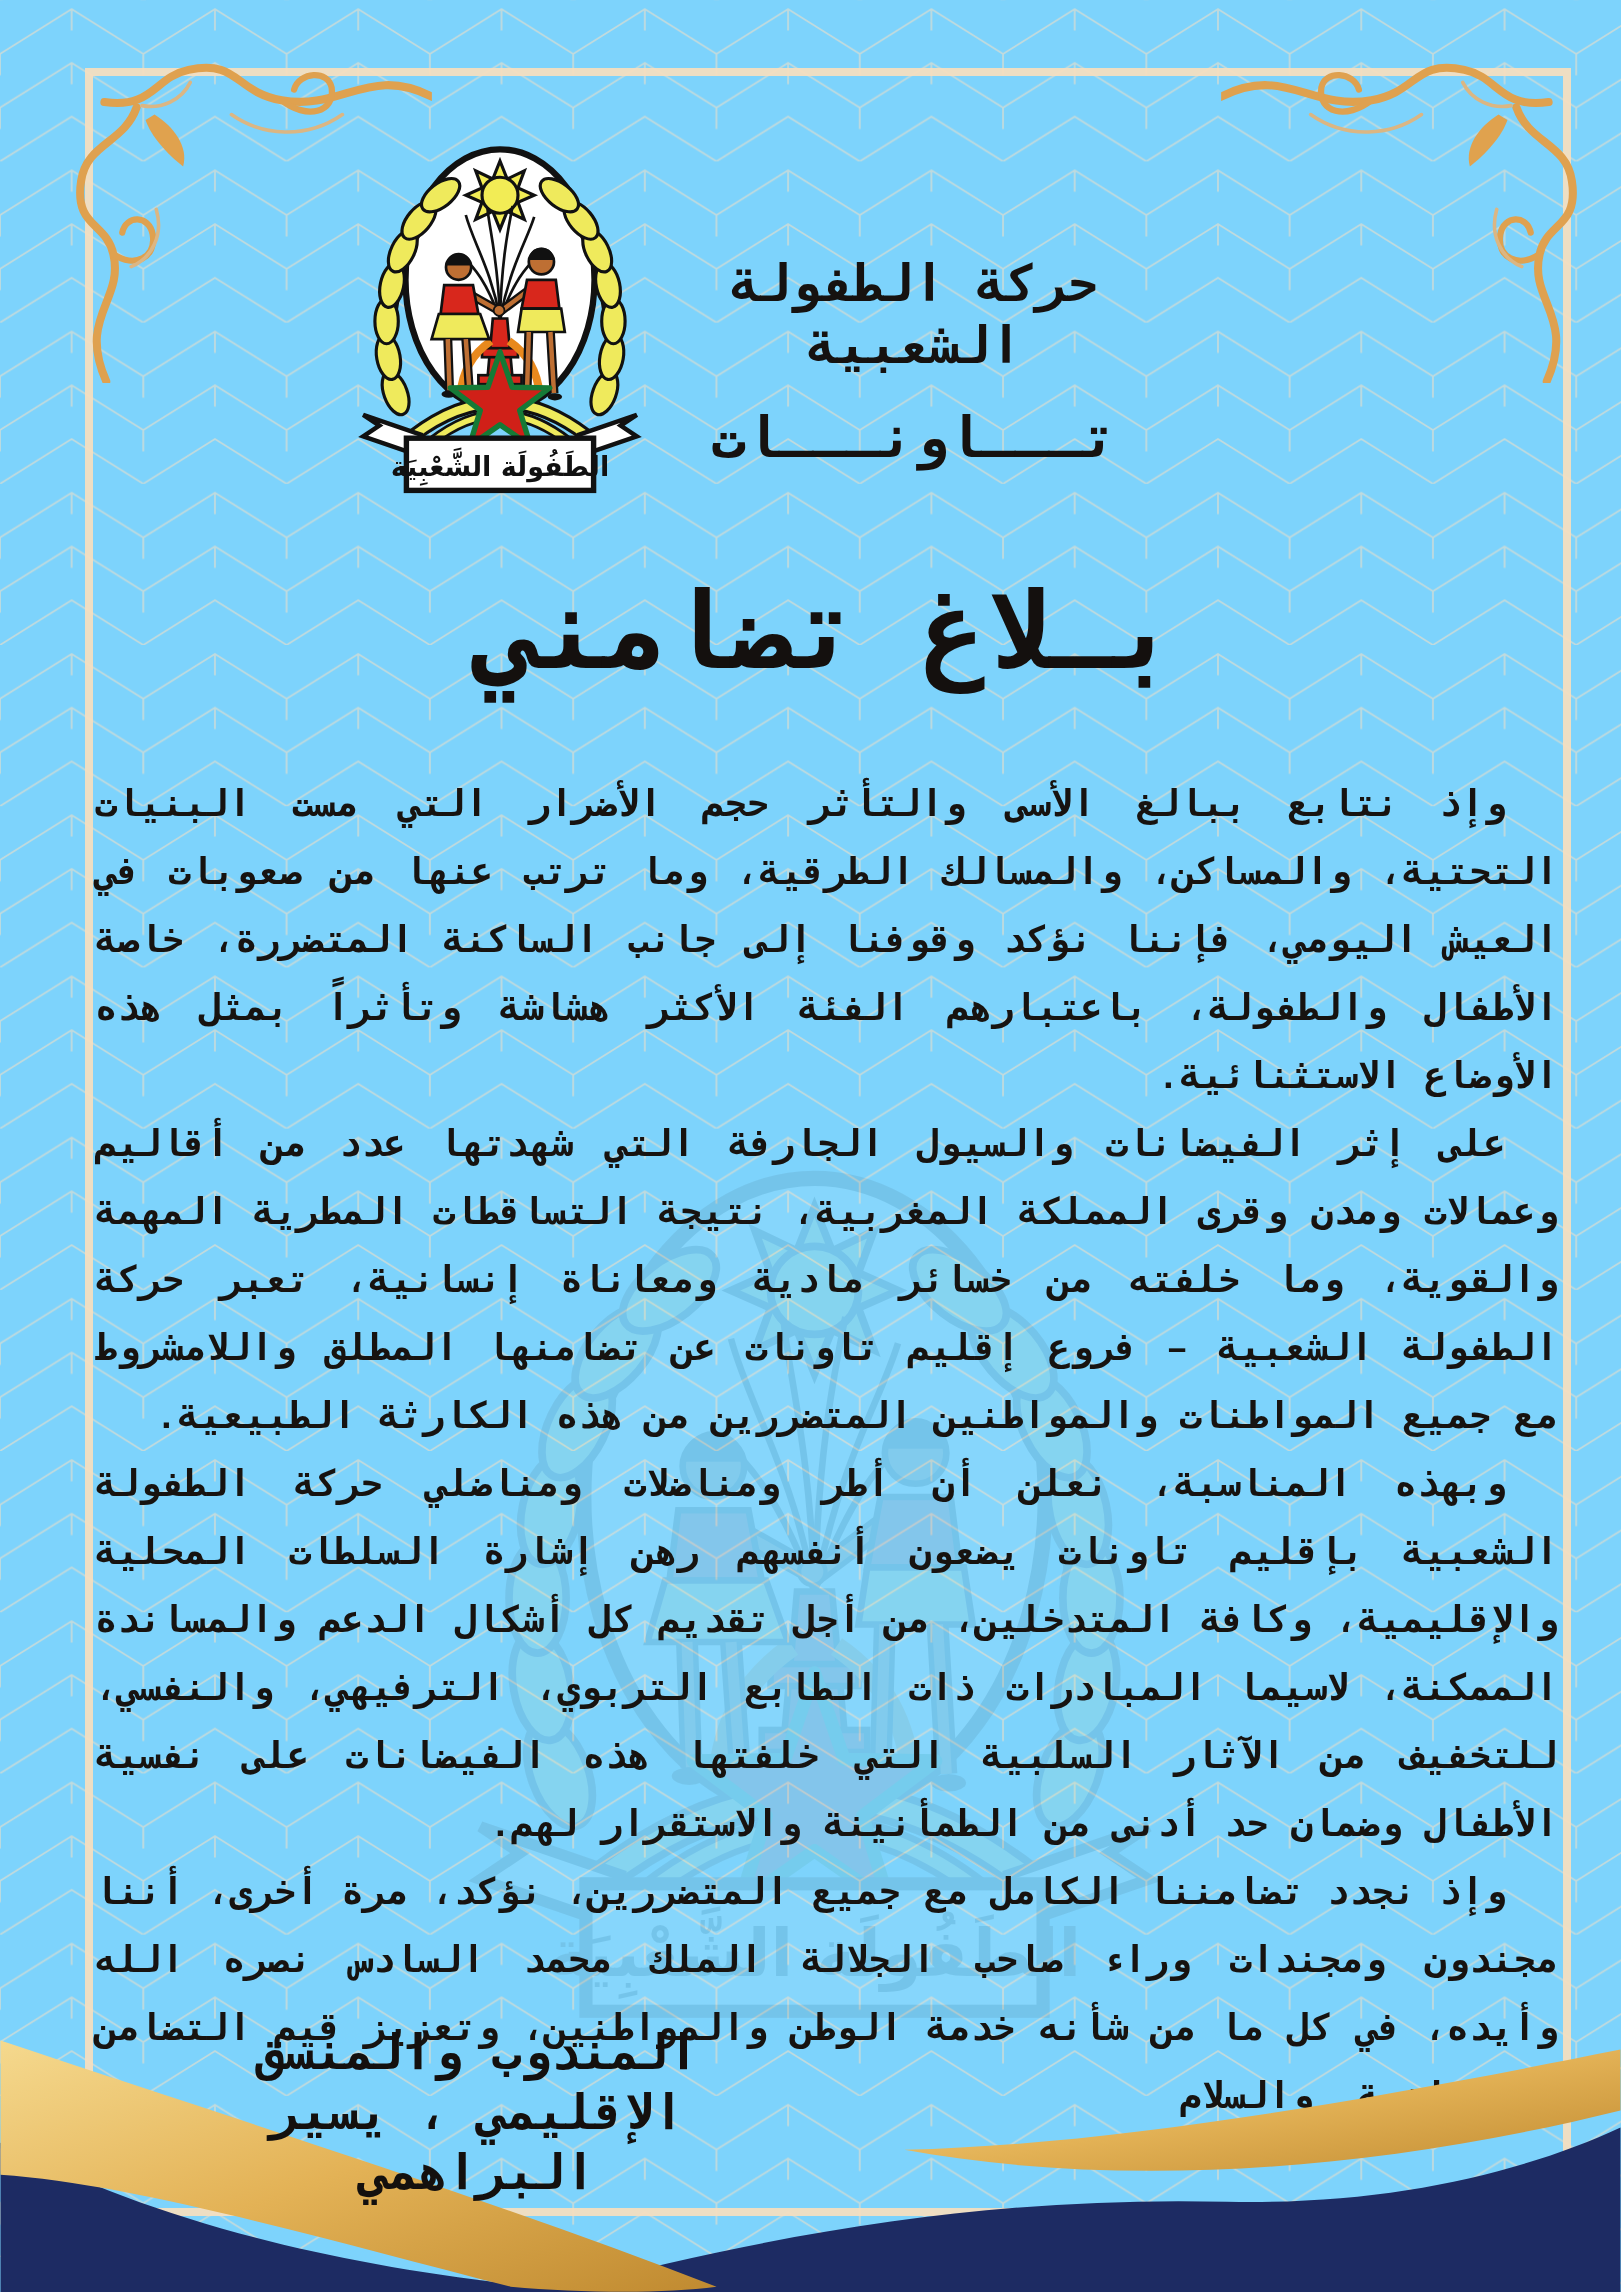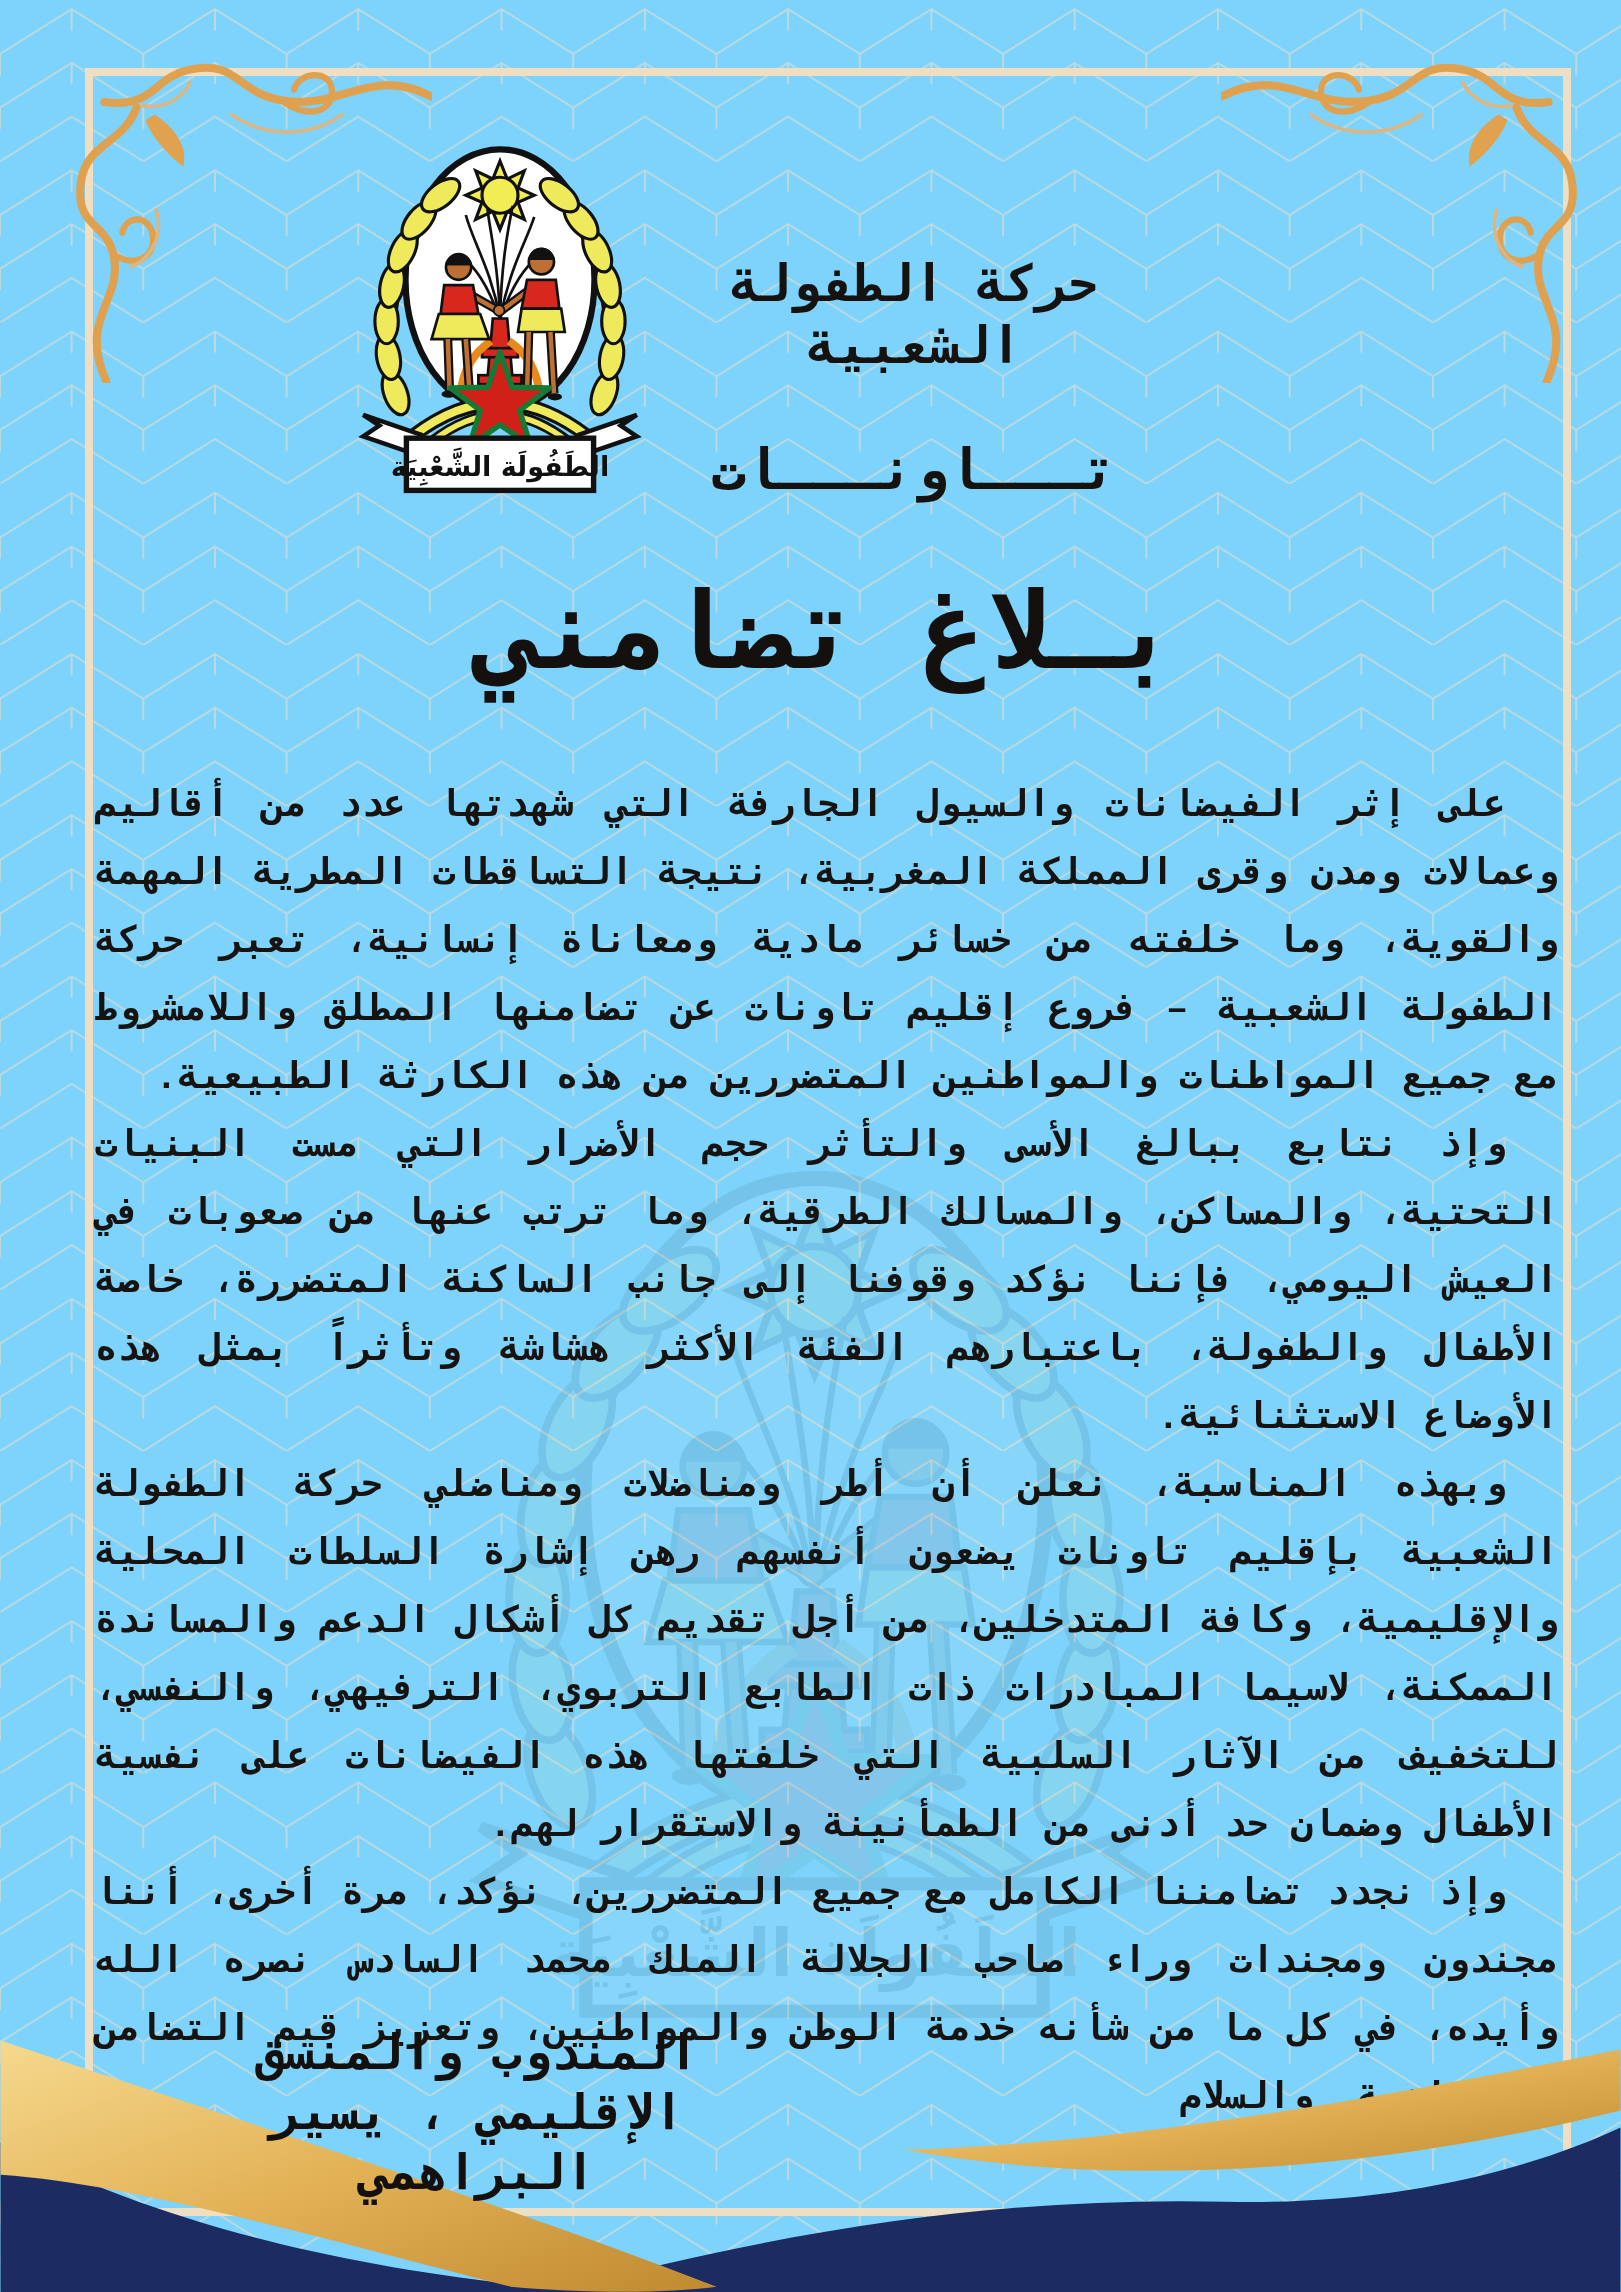--- a/index.html
+++ b/index.html
@@ -21,21 +21,21 @@
   }
   .corner{position:absolute;width:385px;height:340px;z-index:3;}
   .corner.tl{left:47px;top:43px;}
   .corner.tr{right:47px;top:43px;transform:scaleX(-1);}
   .logo{position:absolute;left:356px;top:125px;width:288px;height:396px;z-index:4;}
   .org-header{
     position:absolute;left:672px;top:254px;width:484px;
     text-align:center;direction:rtl;color:#161210;z-index:4;
   }
   .org-line1{font-size:51px;font-weight:bold;letter-spacing:-0.9px;}
-  .org-line2{font-size:56px;font-weight:bold;margin-top:59px;}
+  .org-line2{font-size:56px;font-weight:bold;margin-top:27px;}
   .doc-title{
     position:absolute;left:0;right:0;top:562px;margin:8px;
     text-align:center;direction:rtl;
     font-size:106px;font-weight:bold;color:#14100e;z-index:4;
   }
   .body-text{
     position:absolute;left:95px;right:95px;top:772px;
     direction:rtl;text-align:justify;
     font-size:37px;line-height:68px;font-weight:bold;color:#171310;
     z-index:4;
@@ -194,22 +194,22 @@
   </svg>
 
   <div class="org-header">
     <div class="org-line1">حركة الطفولة الشعبية</div>
     <div class="org-line2">تـــاونـــات</div>
   </div>
 
   <h1 class="doc-title">بـلاغ تضامني</h1>
 
   <div class="body-text">
+    <p>وإذ نتابع ببالغ الأسى والتأثر حجم الأضرار التي مست البنيات التحتية، والمساكن، والمسالك الطرقية، وما ترتب عنها من صعوبات في العيش اليومي، فإننا نؤكد وقوفنا إلى جانب الساكنة المتضررة، خاصة الأطفال والطفولة، باعتبارهم الفئة الأكثر هشاشة وتأثراً بمثل هذه الأوضاع الاستثنائية.</p>
     <p>على إثر الفيضانات والسيول الجارفة التي شهدتها عدد من أقاليم وعمالات ومدن وقرى المملكة المغربية، نتيجة التساقطات المطرية المهمة والقوية، وما خلفته من خسائر مادية ومعاناة إنسانية، تعبر حركة الطفولة الشعبية – فروع إقليم تاونات عن تضامنها المطلق واللامشروط مع جميع المواطنات والمواطنين المتضررين من هذه الكارثة الطبيعية.</p>
-    <p>وإذ نتابع ببالغ الأسى والتأثر حجم الأضرار التي مست البنيات التحتية، والمساكن، والمسالك الطرقية، وما ترتب عنها من صعوبات في العيش اليومي، فإننا نؤكد وقوفنا إلى جانب الساكنة المتضررة، خاصة الأطفال والطفولة، باعتبارهم الفئة الأكثر هشاشة وتأثراً بمثل هذه الأوضاع الاستثنائية.</p>
     <p>وبهذه المناسبة، نعلن أن أطر ومناضلات ومناضلي حركة الطفولة الشعبية بإقليم تاونات يضعون أنفسهم رهن إشارة السلطات المحلية والإقليمية، وكافة المتدخلين، من أجل تقديم كل أشكال الدعم والمساندة الممكنة، لاسيما المبادرات ذات الطابع التربوي، الترفيهي، والنفسي، للتخفيف من الآثار السلبية التي خلفتها هذه الفيضانات على نفسية الأطفال وضمان حد أدنى من الطمأنينة والاستقرار لهم.</p>
     <p>وإذ نجدد تضامننا الكامل مع جميع المتضررين، نؤكد، مرة أخرى، أننا مجندون ومجندات وراء صاحب الجلالة الملك محمد السادس نصره الله وأيده، في كل ما من شأنه خدمة الوطن والمواطنين، وتعزيز قيم التضامن والإنسانية. والسلام</p>
   </div>
 
   <div class="signature">
     <div class="sig-line2">المندوب والمنسق الإقليمي ، يسير البراهمي</div>
   </div>
 
   <svg class="waves" viewBox="0 0 1810 400">
     <path d="M0,232 C180,322 380,374 650,398 L650,401 L0,401 Z" fill="#1D2B63"></path>

